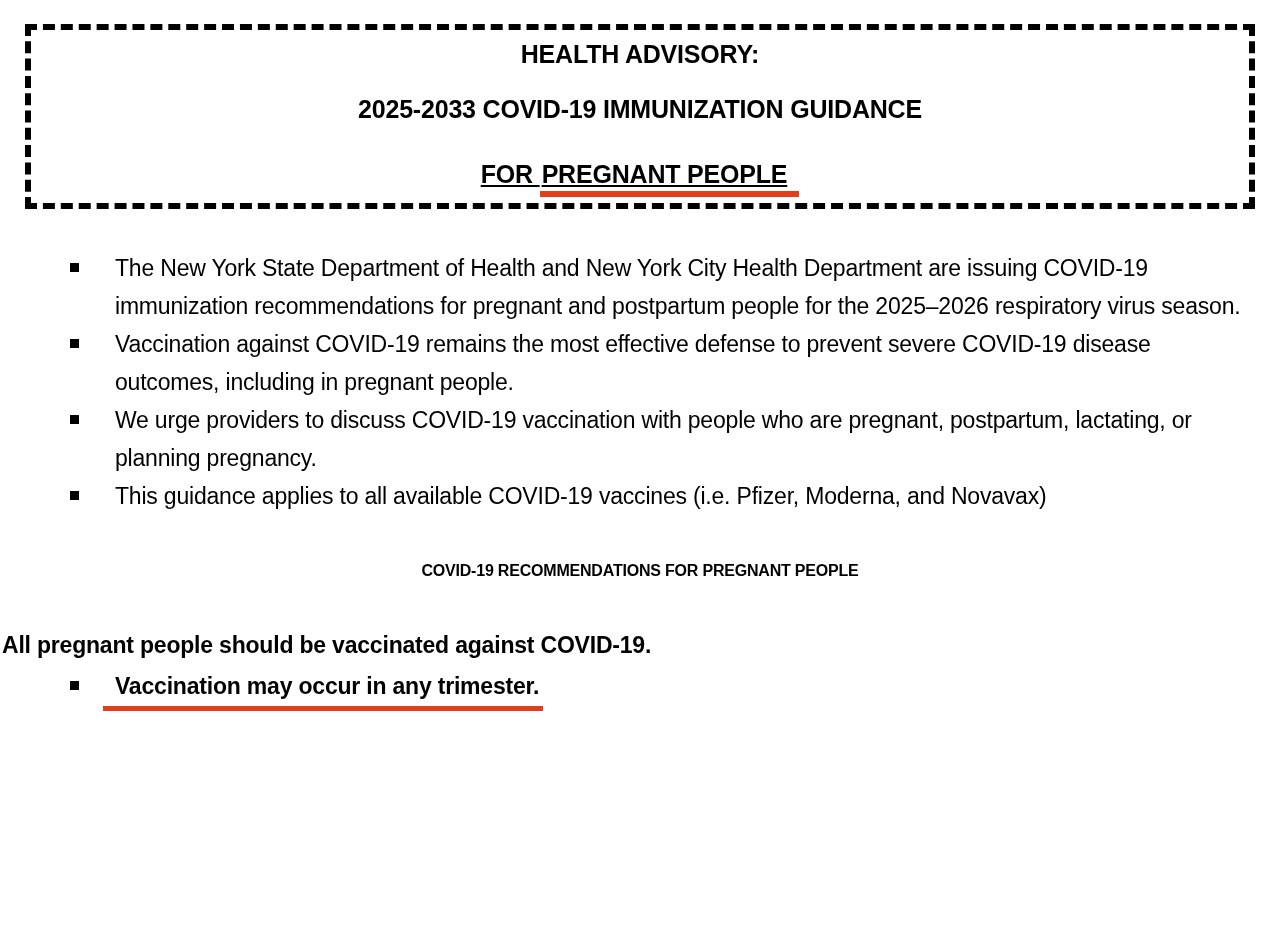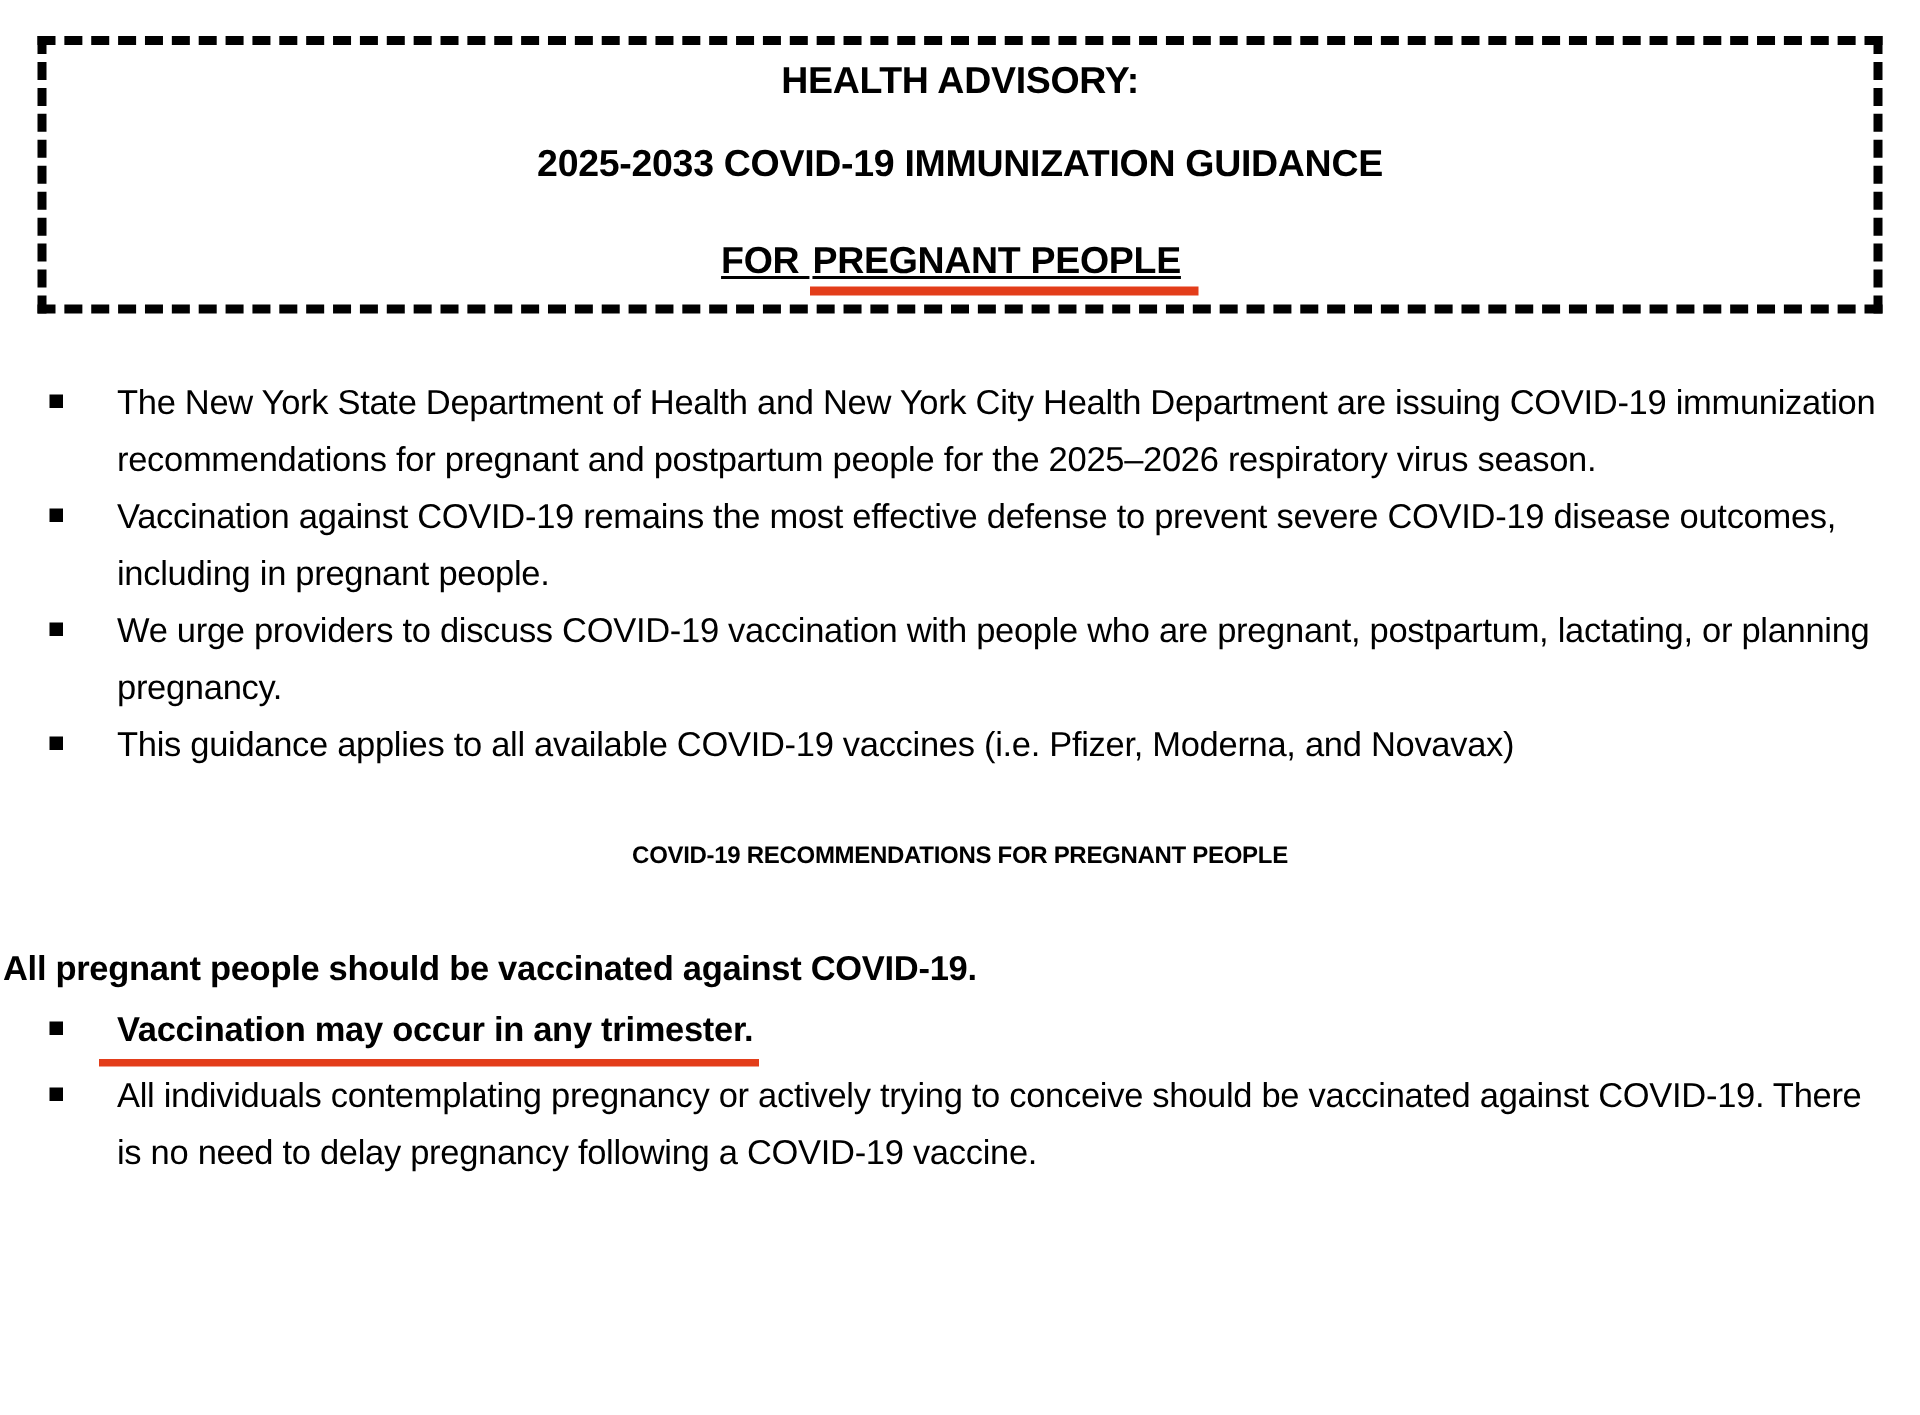--- a/index.html
+++ b/index.html
@@ -38,21 +38,21 @@
   .advisory-line.l2 { margin-top: 26px; }
   .advisory-line.l3 { margin-top: 36px; text-decoration: underline; }
   .red-underline {
     border-bottom: 6px solid var(--accent-red);
     padding: 0 12px 3px 2px;
   }
   
   ul.bullets {
     list-style: none;
     margin: 0;
-    padding: 0 20px 0 33px;
+    padding: 0 20px 0 70px;
     font-size: 23px;
     line-height: 38px;
   }
   ul.bullets.intro { margin-top: 40px; }
   ul.bullets.reco  { margin-top: 8px; }
   li.bullet-row { display: flex; align-items: flex-start; }
   .marker {
     flex: 0 0 auto;
     width: 9px;
     height: 9px;
@@ -124,19 +124,15 @@
 
   <ul class="bullets reco">
 
       <li class="bullet-row">
         <span class="marker"></span>
         <span class="bullet-text underlined-red">Vaccination may occur in any trimester.</span>
       </li>
 
 
 
-      <li class="bullet-row">
-        <span class="marker"></span>
-        <span class="bullet-text">All individuals contemplating pregnancy or actively trying to conceive should be vaccinated against COVID-19. There is no need to delay pregnancy following a COVID-19 vaccine.</span>
-      </li>
     </ul>
 
 </div>
 
 </body></html>

